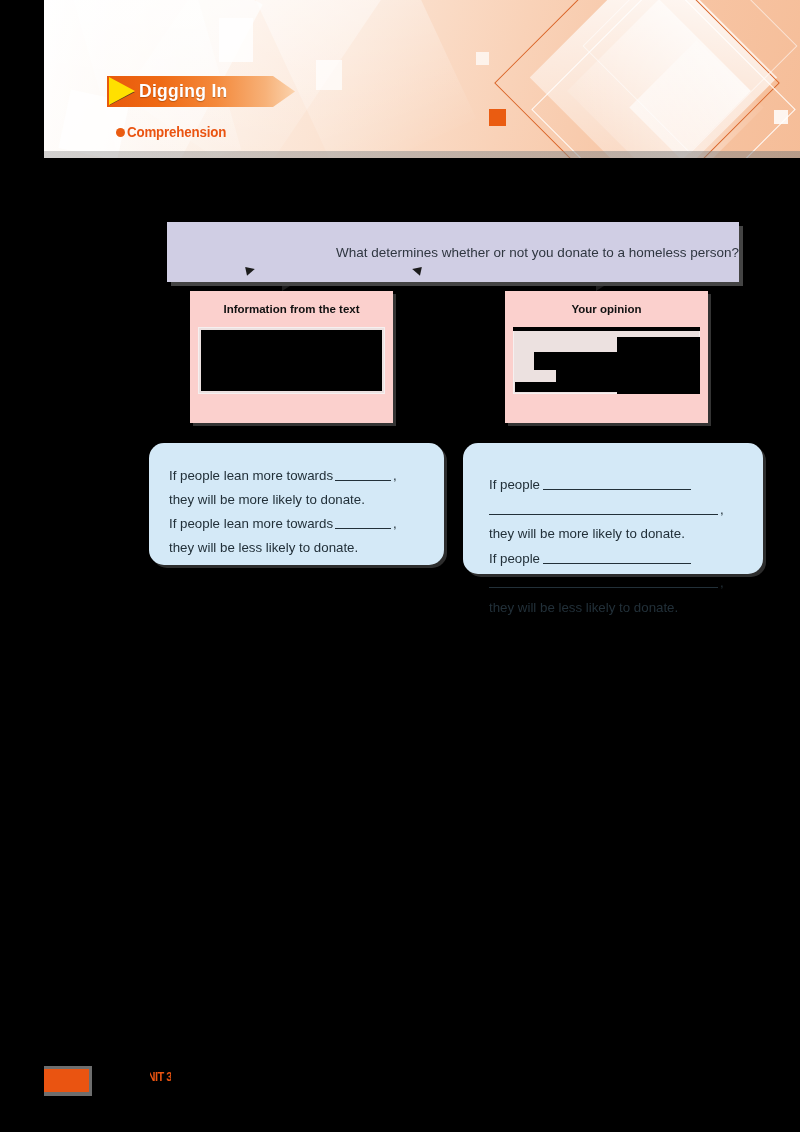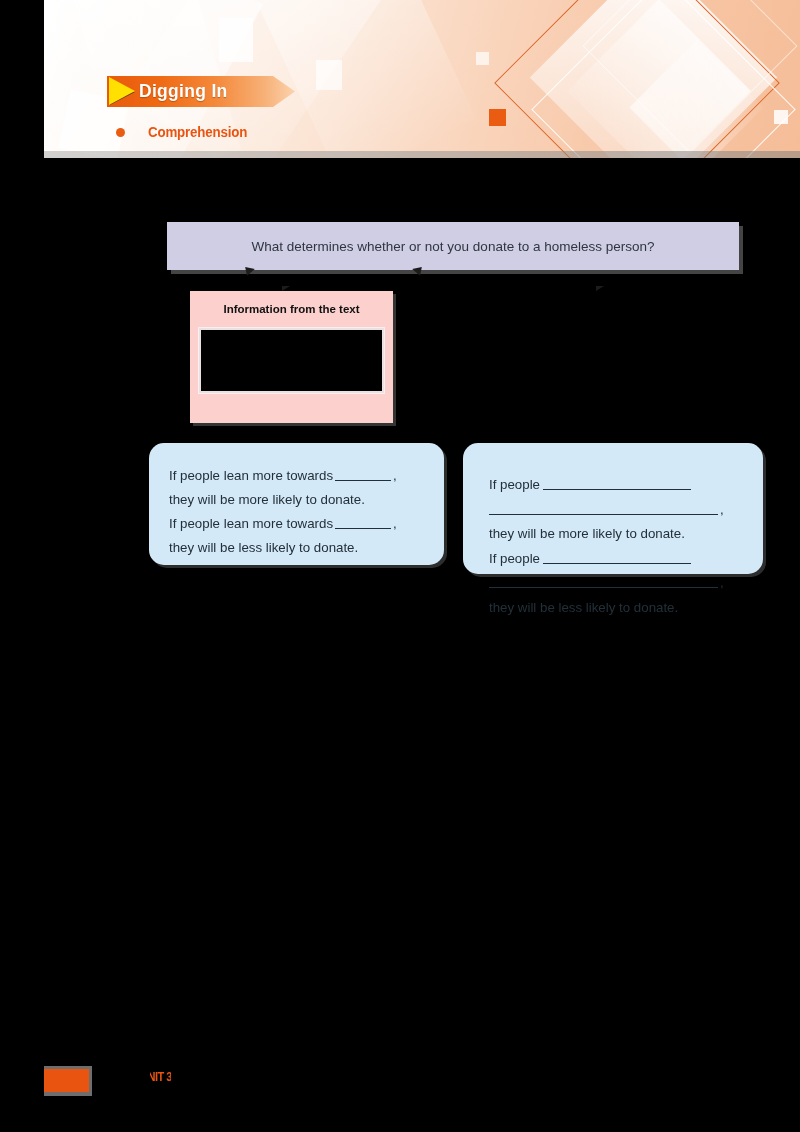--- a/index.html
+++ b/index.html
@@ -191,21 +191,21 @@
     white-space: nowrap;
     text-shadow: 0 1px 1px rgba(120,50,0,.45);
   }
 
   
   #comprehension-row {
     position: absolute;
     left: 72px; top: 124px;
     display: flex;
     align-items: center;
-    gap: 23px;
+    gap: 2px;
   }
   #comprehension-bullet {
     width: 9px; height: 9px;
     border-radius: 50%;
     background: #ea5c11;
     flex: none;
   }
   #comprehension-label {
     font-size: 14.5px;
     font-weight: bold;
@@ -222,26 +222,26 @@
     position: absolute;
     left: 0; top: 158px;
     width: 800px; height: 900px;
     background: #000000;
   }
 
   
   #question-box {
     position: absolute;
     left: 123px; top: 64px;
-    width: 572px; height: 48px;
+    width: 572px; height: 60px;
     background: #d0cee4;
     box-shadow: 4px 4px 0 rgba(150,150,150,.45);
     display: flex;
     align-items: center;
-    justify-content: center;
+    justify-content: flex-end;
   }
   #question-text {
     font-size: 13.5px;
     color: #2f3640;
     text-align: center;
     white-space: nowrap;
   }
   .q-tick {
     position: absolute;
     top: 108px;
@@ -456,20 +456,30 @@
     <div class="q-tick" id="q-tick-left"></div>
     <div class="q-tick" id="q-tick-right"></div>
 
     <div class="pink-box" id="pink-box-left">
       <div class="pink-title">Information from the text</div>
       <div class="pink-inner">
         <div id="pink-inner-left-redaction"></div>
       </div>
     </div>
 
+    <div class="pink-box" id="pink-box-right">
+      <div class="pink-title">Your opinion</div>
+      <div class="pink-inner">
+        <div class="redact" id="r-r5"></div>
+        <div class="redact" id="r-r1"></div>
+        <div class="redact" id="r-r2"></div>
+        <div class="redact" id="r-r3"></div>
+        <div class="redact" id="r-r4"></div>
+      </div>
+    </div>
 
     <div class="pink-tick" style="left:238px;"></div>
     <div class="pink-tick" style="left:552px;"></div>
 
     <div class="blue-box" id="blue-box-left">
       <div class="blue-text">
         <span>If people lean more towards</span><span class="blank-short"></span><span>,</span><br>
         <span>they will be more likely to donate.</span><br>
         <span>If people lean more towards</span><span class="blank-short"></span><span>,</span><br>
         <span>they will be less likely to donate.</span>

